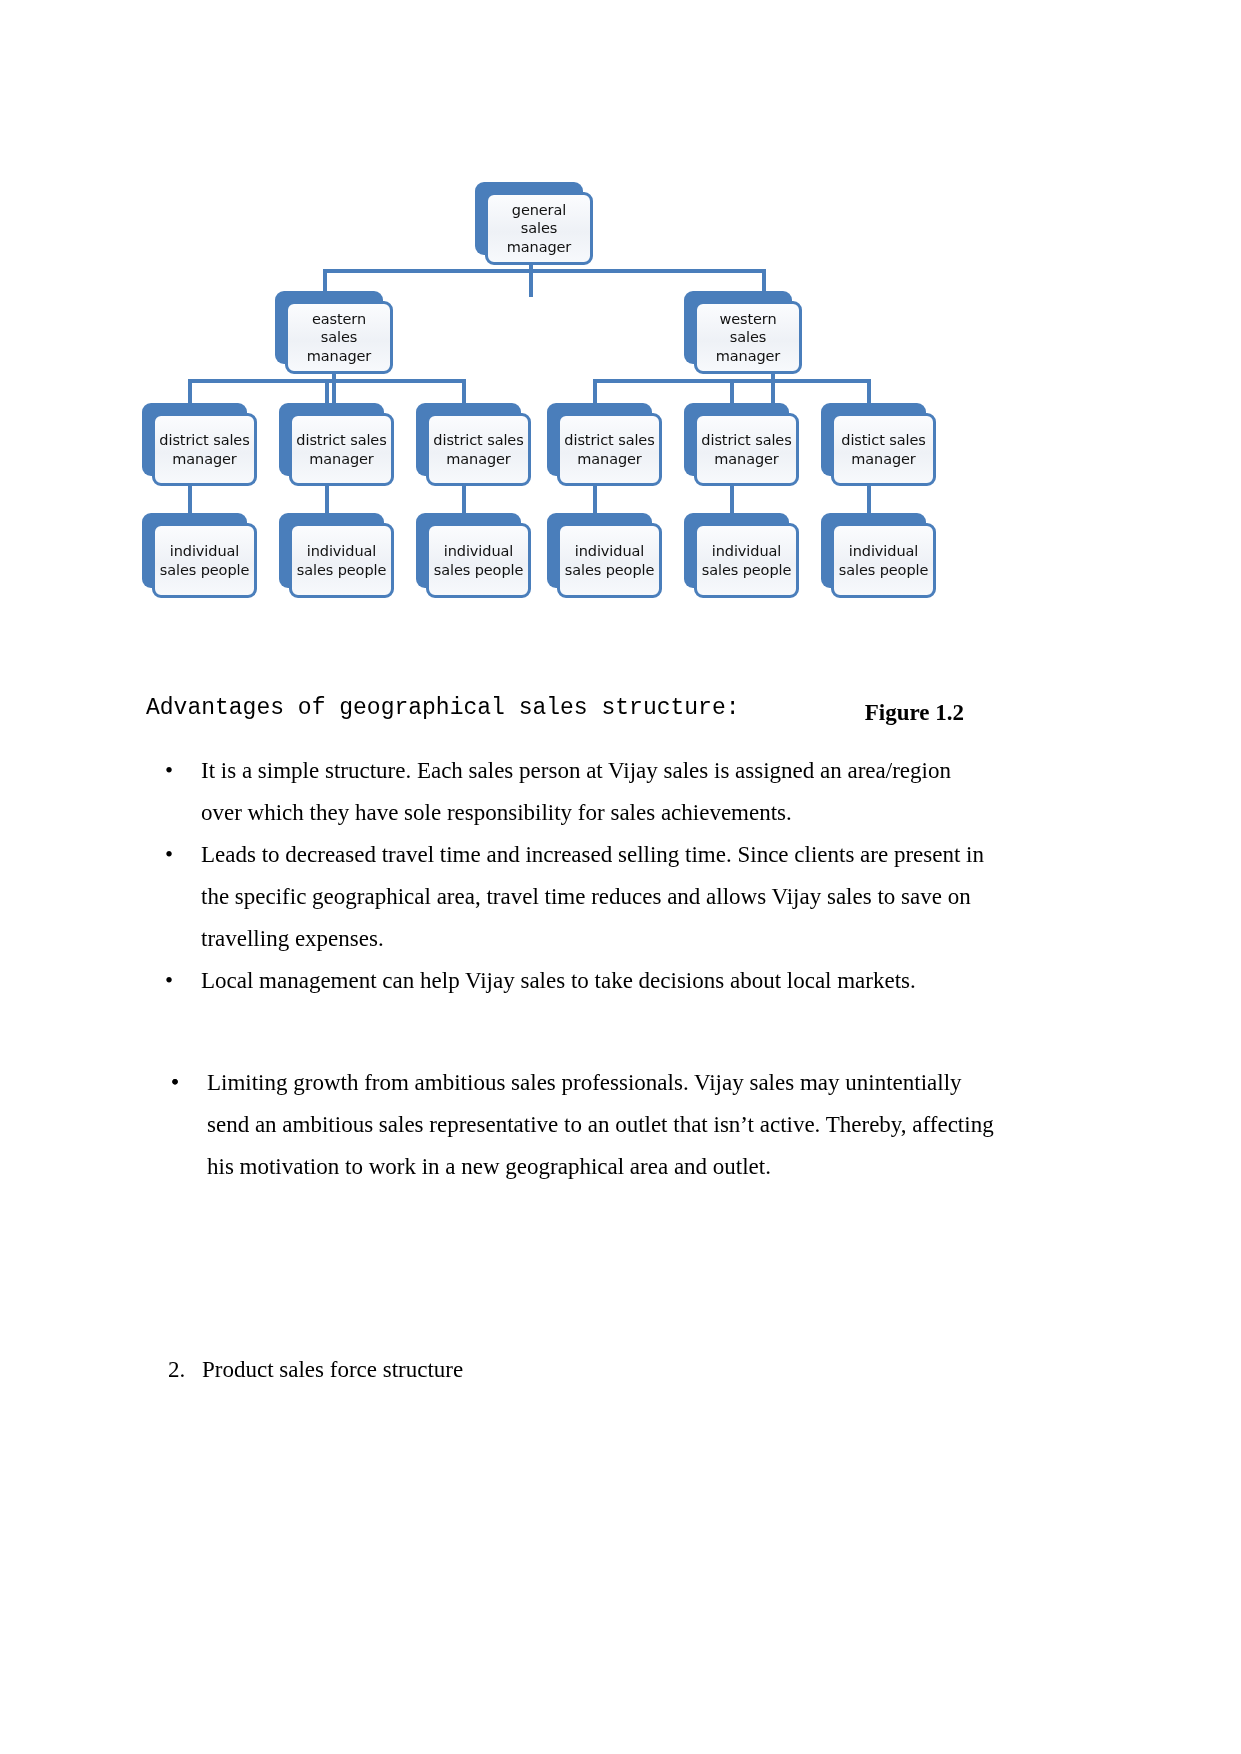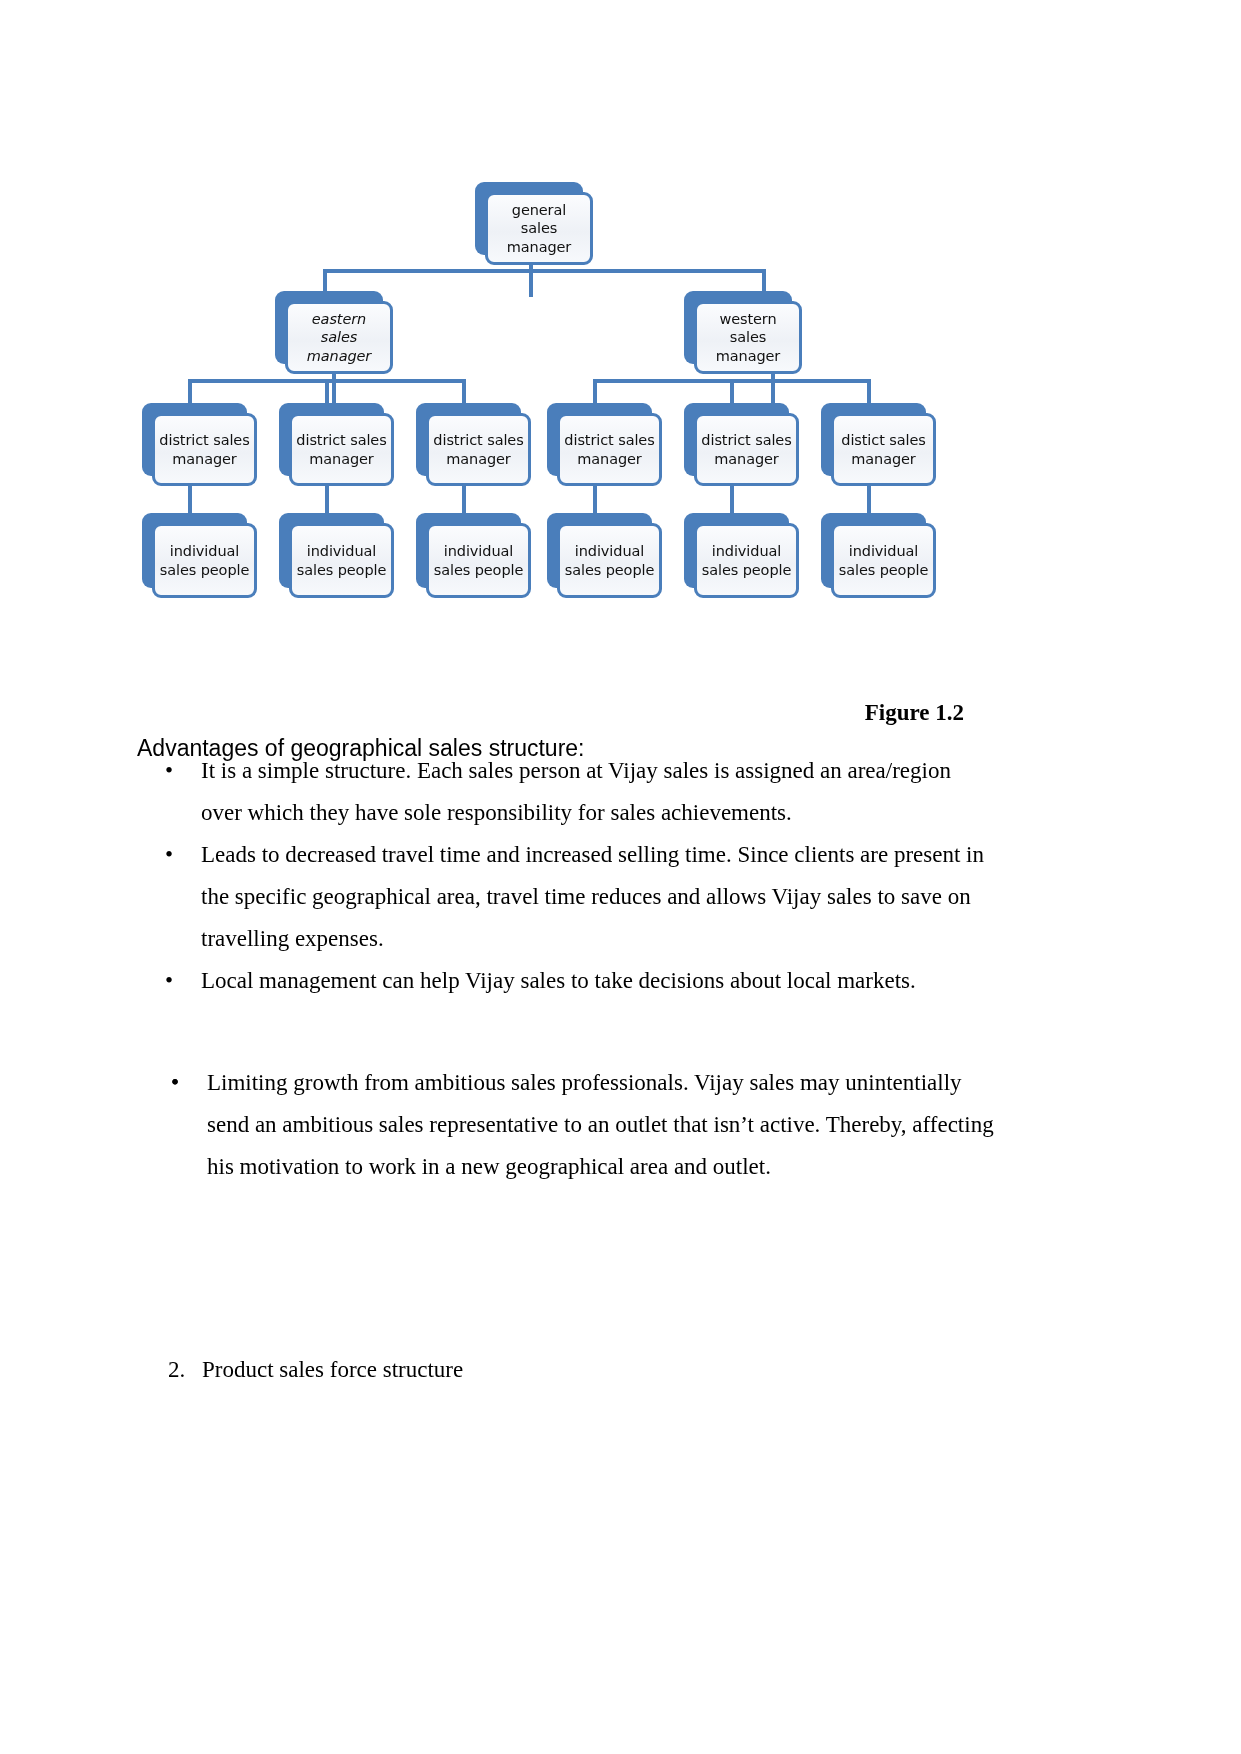--- a/index.html
+++ b/index.html
@@ -84,25 +84,24 @@
     right: 113px;
     top: 700px;
     font-size: 23px;
     font-weight: bold;
     font-family: "Liberation Serif", "DejaVu Serif", serif;
     text-align: center;
   }
 
   .para {
     position: absolute;
-    left: 137px;
+    left: 146px;
     font-size: 23px;
     line-height: 1.0;
-    font-family: Liberation Sans, sans-serif;
-    margin-top: 40px;
+    font-family: Liberation Mono, monospace;
   }
 
   .bullets {
     position: absolute;
     margin: 0;
     padding: 0;
     list-style: none;
   }
   .bullets li {
     position: relative;
@@ -174,21 +173,21 @@
     <div class="conn v" style="left:600px; top:318px; height:30px;"></div>
     <div class="conn v" style="left:737px; top:318px; height:30px;"></div>
 
     <div class="node" style="left:345px; top:17px; width:108px; height:73px;">
       <div class="plate"></div>
       <div class="card">
         <span class="label">general sales manager</span>
       </div>
     </div>
 
-    <div class="node" style="left:145px; top:126px; width:108px; height:73px;font-style:italic;">
+    <div class="node" style="left:145px; top:126px; width:108px; height:73px;">
       <div class="plate"></div>
       <div class="card">
         <span class="label">eastern sales manager</span>
       </div>
     </div>
     <div class="node" style="left:554px; top:126px; width:108px; height:73px;">
       <div class="plate"></div>
       <div class="card">
         <span class="label">western sales manager</span>
       </div>

